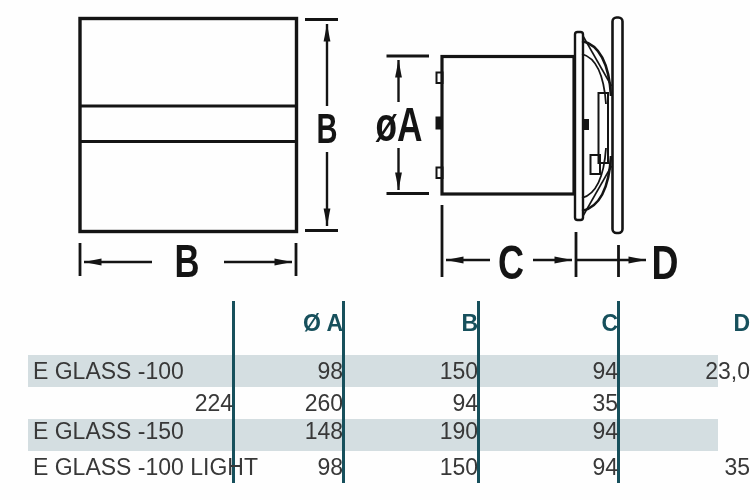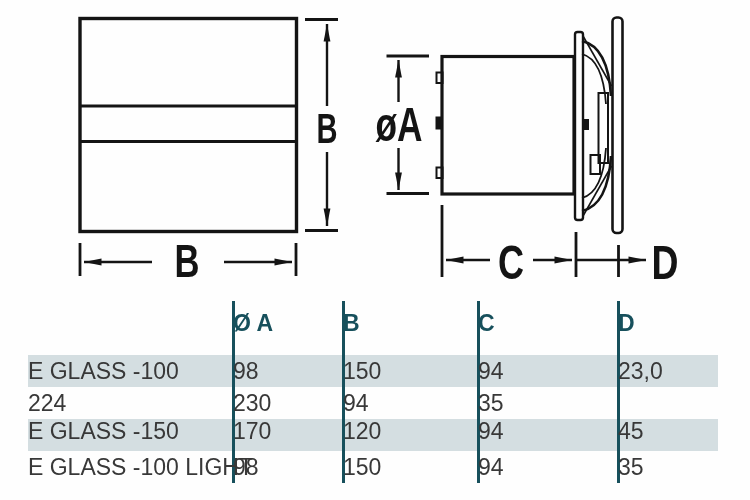--- a/index.html
+++ b/index.html
@@ -21,22 +21,22 @@
   .sep{position:absolute;top:0;height:182px;width:3px;background:var(--accent-teal,#17505c);}
   .sep.p1{left:203.5px}.sep.p2{left:313.5px}.sep.p3{left:448.5px}.sep.p4{left:588.5px}
   .trow{
     position:absolute;left:0;width:722px;display:grid;
     grid-template-columns:205px 110px 135px 140px 132px;align-items:center;
   }
   .thead{top:0;height:44px;color:var(--accent-teal,#17505c);font-weight:bold;font-size:23px;}
   .drow{height:32px;font-size:23px;color:#383838;}
   .drow.r0{top:54px}.drow.r1{top:86px}.drow.r2{top:114px}.drow.r3{top:150px}
   .cell{white-space:nowrap;line-height:1;}
-  .cell.model{text-align:left;}
-  .cell.num{text-align:left;}
+  .cell.model{text-align:left;padding-left:5px;}
+  .cell.num{text-align:right;}
 </style>
 </head>
 <body>
 
 <div class="canvas">
 
   <svg class="diagram" width="750" height="300" viewBox="0 0 750 300">
     <defs>
       <marker id="arrow" viewBox="0 0 20 10" refX="18" refY="5" markerWidth="20" markerHeight="10" orient="auto" markerUnits="userSpaceOnUse">
         <path d="M0.5,1.6 L18,5 L0.5,8.4 Z" fill="#141414"></path>
@@ -127,31 +127,30 @@
     <div class="trow drow r0">
       <div class="cell model">E GLASS -100</div>
       <div class="cell num">98</div>
       <div class="cell num">150</div>
       <div class="cell num">94</div>
       <div class="cell num">23,0</div>
     </div>
 
     <div class="trow drow r1">
       <div class="cell num">224</div>
-      <div class="cell num">230</div>
+      <div class="cell num">260</div>
       <div class="cell num">94</div>
       <div class="cell num">35</div>
     </div>
 
     <div class="trow drow r2">
       <div class="cell model">E GLASS -150</div>
-      <div class="cell num">170</div>
-      <div class="cell num">120</div>
+      <div class="cell num">148</div>
+      <div class="cell num">190</div>
       <div class="cell num">94</div>
-      <div class="cell num">45</div>
     </div>
 
     <div class="trow drow r3">
       <div class="cell model">E GLASS -100 LIGHT</div>
       <div class="cell num">98</div>
       <div class="cell num">150</div>
       <div class="cell num">94</div>
       <div class="cell num">35</div>
     </div>
   </div>

